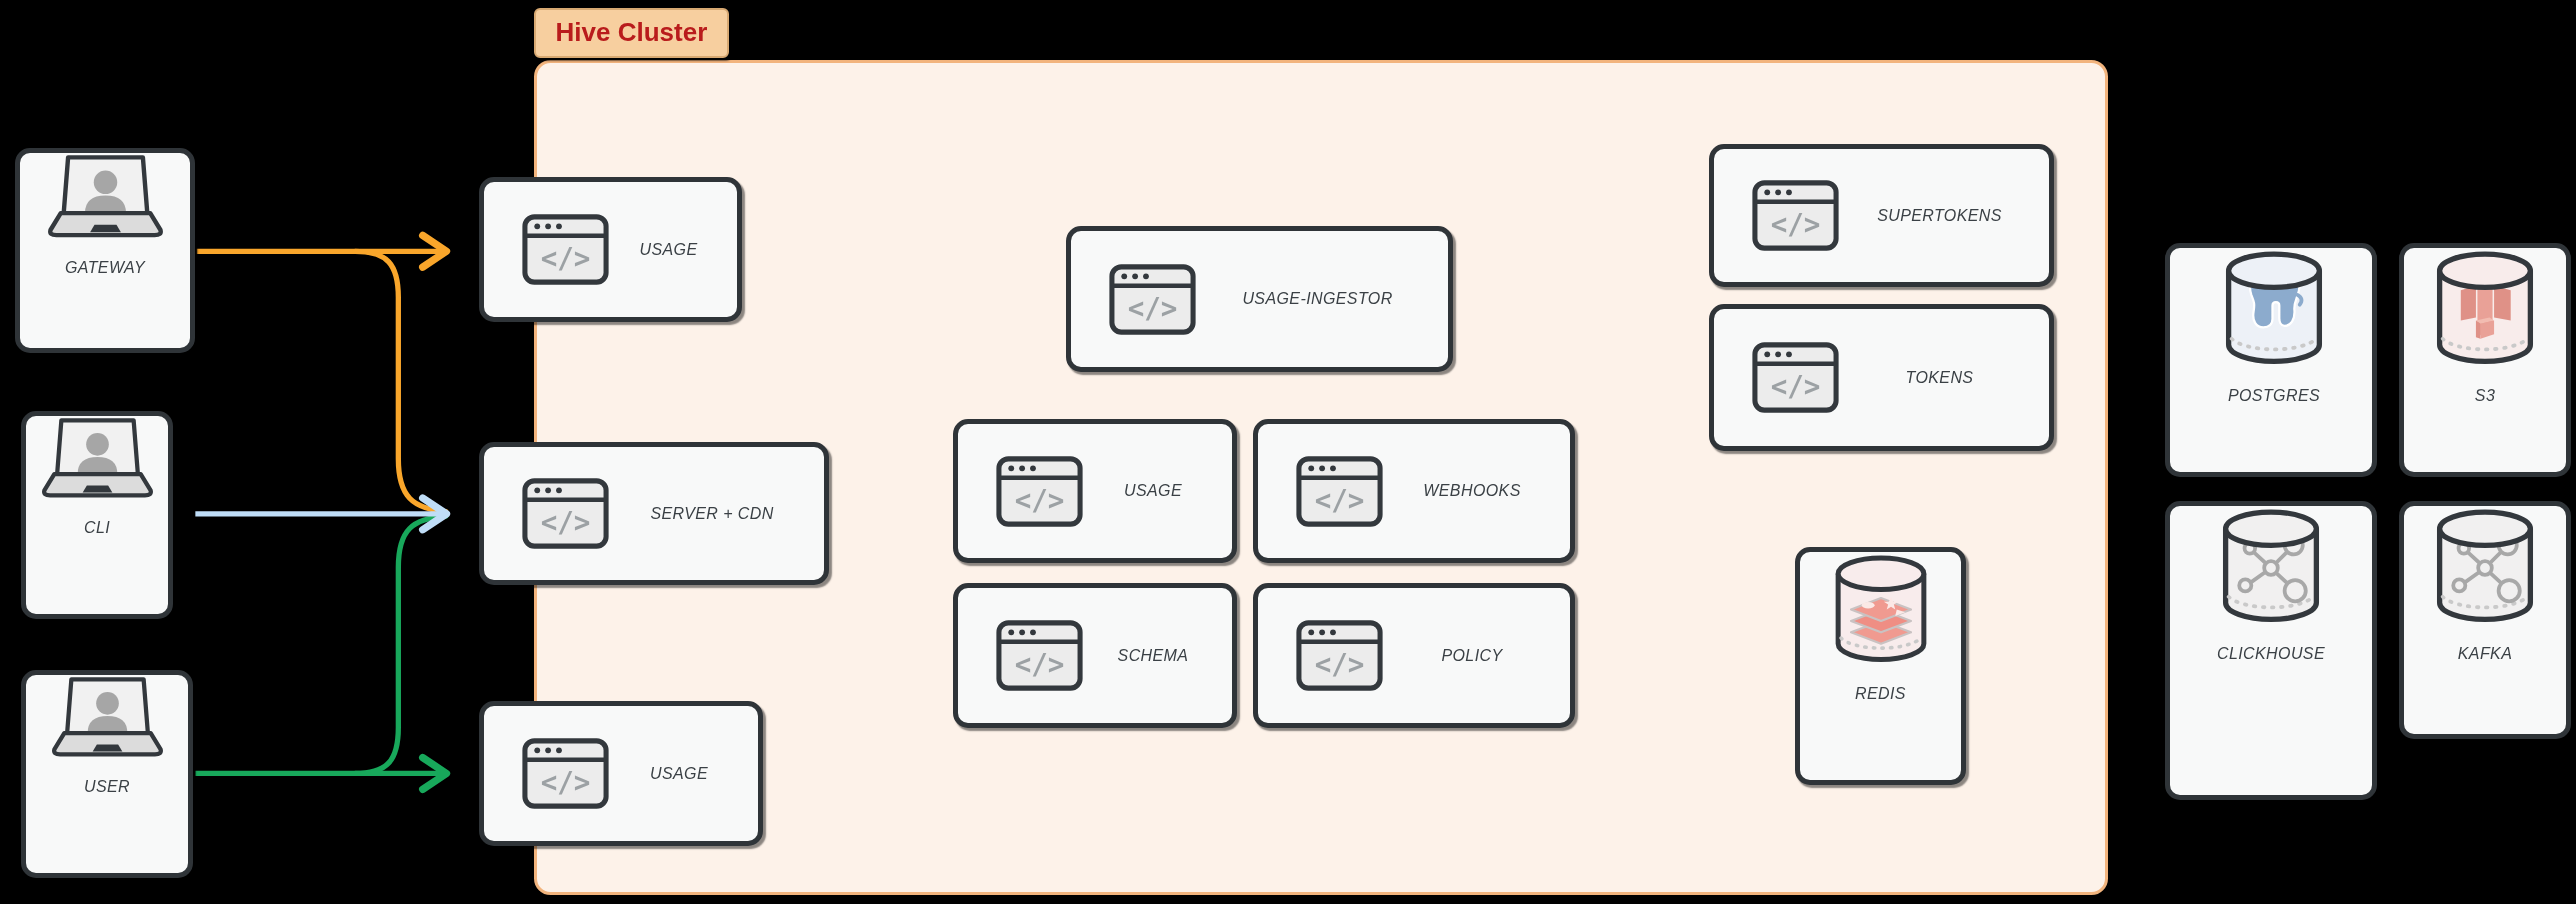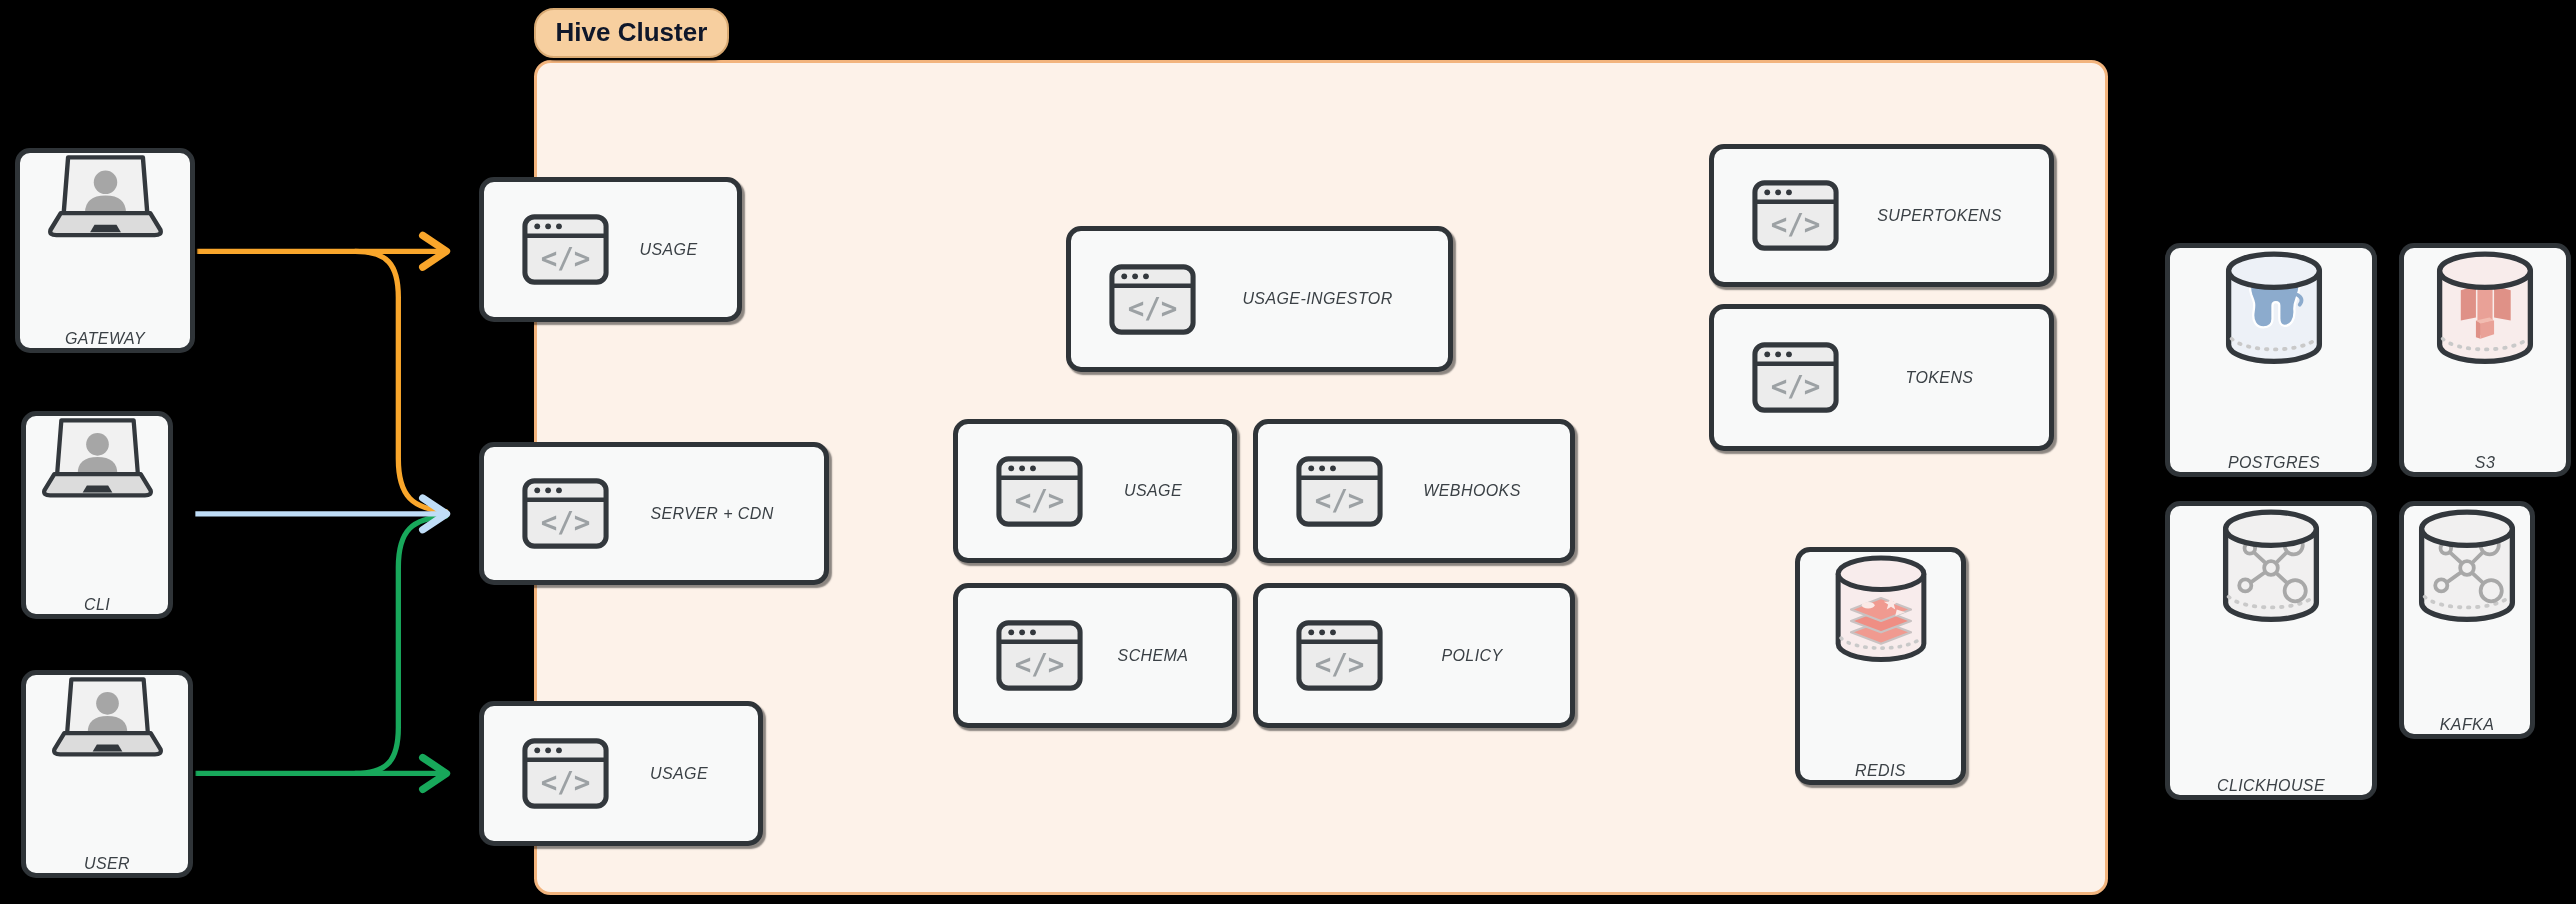--- a/index.html
+++ b/index.html
@@ -3,26 +3,26 @@
 <meta charset="utf-8">
 <style>
   html,body{margin:0;padding:0;background:#000;}
   #canvas{position:relative;width:2576px;height:904px;background:#000;overflow:hidden;
           font-family:"Liberation Sans",sans-serif;}
 
   
   .cluster{position:absolute;left:534px;top:60px;width:1574px;height:835px;
            background:#FDF2E9;border:3px solid #F2B47D;border-radius:16.6px;box-sizing:border-box;}
   .cluster-label{position:absolute;left:534px;top:7.5px;padding:7.5px 19.6px;background:#F7CF9F;
-           border:2.3px solid #D8A972;border-radius:20px;font-size:26px;font-weight:600;color:#0f172a;
+           border:2.3px solid #D8A972;border-radius:6px;font-size:26px;font-weight:600;color:#b91c1c;
            box-shadow:2.3px 3px 1.5px rgba(0,0,0,.5);}
 
   
   .card{position:absolute;background:#F8F9F9;border:5.3px solid #2F3438;border-radius:15px;
-        box-sizing:border-box;display:flex;align-items:center;justify-content:space-between;
+        box-sizing:border-box;display:flex;align-items:center;justify-content:flex-start;
         box-shadow:2.3px 3px 1.5px rgba(0,0,0,.45);}
   .v-card{flex-direction:column;}
   .label{color:#3A4045;font-style:italic;font-weight:500;font-size:16px;letter-spacing:0.4px;white-space:nowrap;}
 
   
   .service{justify-content:flex-start;}
   .service .icon-wrap{margin-left:38px;flex:0 0 auto;display:flex;}
   .service .label{flex:1;text-align:center;padding:0 18px 0 9px;}
 
   
@@ -41,21 +41,21 @@
   .svc-schema     {left:953px;top:583px;width:284px;height:145px;}
   .svc-policy     {left:1253px;top:583px;width:322px;height:145px;}
   .svc-supertokens{left:1709px;top:144px;width:345px;height:143px;}
   .svc-tokens     {left:1709px;top:304px;width:345px;height:147px;}
   .node-redis     {left:1795px;top:547px;width:171px;height:238px;}
 
   
   .node-postgres  {left:2165px;top:243px;width:212px;height:234px;padding-left:6px;}
   .node-s3        {left:2399px;top:243px;width:172px;height:234px;}
   .node-clickhouse{left:2165px;top:501px;width:212px;height:299px;}
-  .node-kafka     {left:2399px;top:501px;width:136px;height:238px;}
+  .node-kafka     {left:2399px;top:501px;width:172px;height:238px;}
 
   .edges{position:absolute;left:0;top:0;width:2576px;height:904px;pointer-events:none;}
 </style>
 </head>
 <body>
 
 <div id="canvas">
 
   <div class="cluster"></div>
   <div class="cluster-label">Hive Cluster</div>

